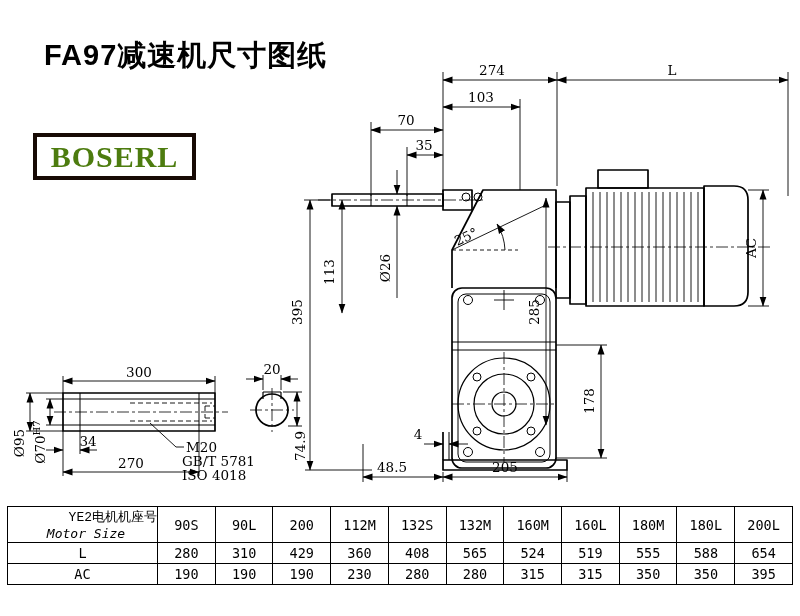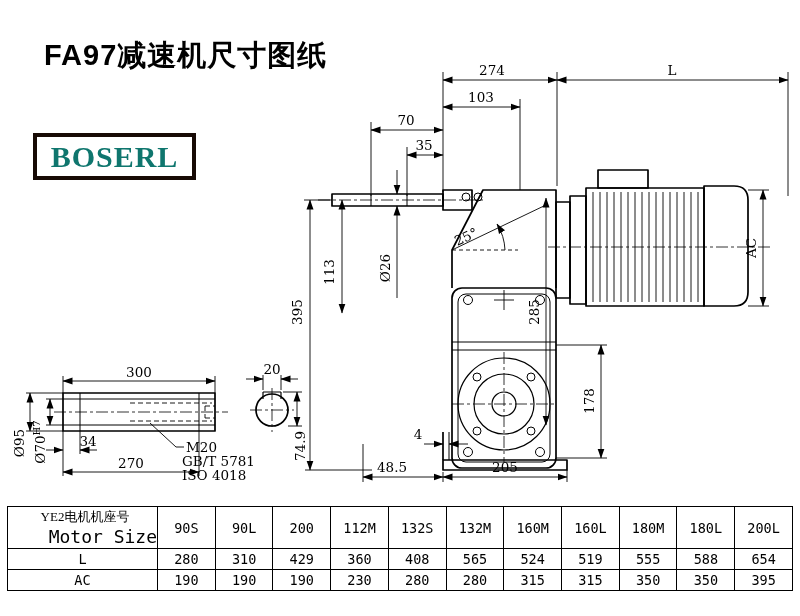--- a/index.html
+++ b/index.html
@@ -4,35 +4,35 @@
 <style>
   * { margin:0; padding:0; box-sizing:border-box; }
   html,body { width:800px; height:616px; }
   body { background:#fff; position:relative; overflow:hidden; font-family:"Liberation Sans",sans-serif; color:#000; }
   .page { position:absolute; inset:0; background:#fff; }
   .title { position:absolute; left:44px; top:14px; font-size:29px; font-weight:bold; letter-spacing:1px;
            font-family:"Liberation Sans",sans-serif;margin-top:22px; }
   .logo-box { position:absolute; left:33px; top:133px; width:163px; height:47px;
               border:4px solid #170a05; background:#fff; display:flex; align-items:center; justify-content:center; }
   .logo-box span { font-family:"Liberation Serif",serif; font-weight:bold; font-size:30px;
-                   color:#0f766e; letter-spacing:1px; }
+                   color:#4d7c0f; letter-spacing:1px; }
   svg.drawing { position:absolute; left:0; top:0; }
   .obj  { fill:none; stroke:#000; stroke-width:1.7; stroke-linejoin:round; stroke-linecap:butt; }
   .thin { fill:none; stroke:#000; stroke-width:0.9; }
   .cl   { fill:none; stroke:#000; stroke-width:0.8; stroke-dasharray:12 3 3 3; }
   .dash { fill:none; stroke:#000; stroke-width:0.9; stroke-dasharray:5 3; }
   text.dim { font-family:"DejaVu Serif",serif; font-size:13.5px; fill:#000; stroke:none; }
   table.dims { position:absolute; left:7px; top:506px; width:786px; border-collapse:collapse;
                table-layout:fixed; font-family:"DejaVu Sans Mono",monospace; font-size:13.5px; }
   .dims th, .dims td { border:1.2px solid #000; text-align:center; padding:1px 0; font-weight:normal;
                        height:21px; overflow:hidden; white-space:nowrap; }
   .dims tr.hdr th { height:36px; }
   .dims .c0 { width:150px; }
-  .hdr-cn { font-family:Liberation Serif, serif; font-size:13px; text-align:center; padding-left:5px; }
-  .hdr-en { font-size:18px; text-align:right; padding-left:7px; }
+  .hdr-cn { font-family:Liberation Mono, monospace; font-size:13px; text-align:right; padding-left:5px; }
+  .hdr-en { font-size:13px; text-align:center; padding-left:7px;font-style:italic; }
 </style>
 </head>
 <body>
 
 <div class="page">
 
   <div class="title">FA97减速机尺寸图纸</div>
 
   <div class="logo-box">
     <span>BOSERL</span>

